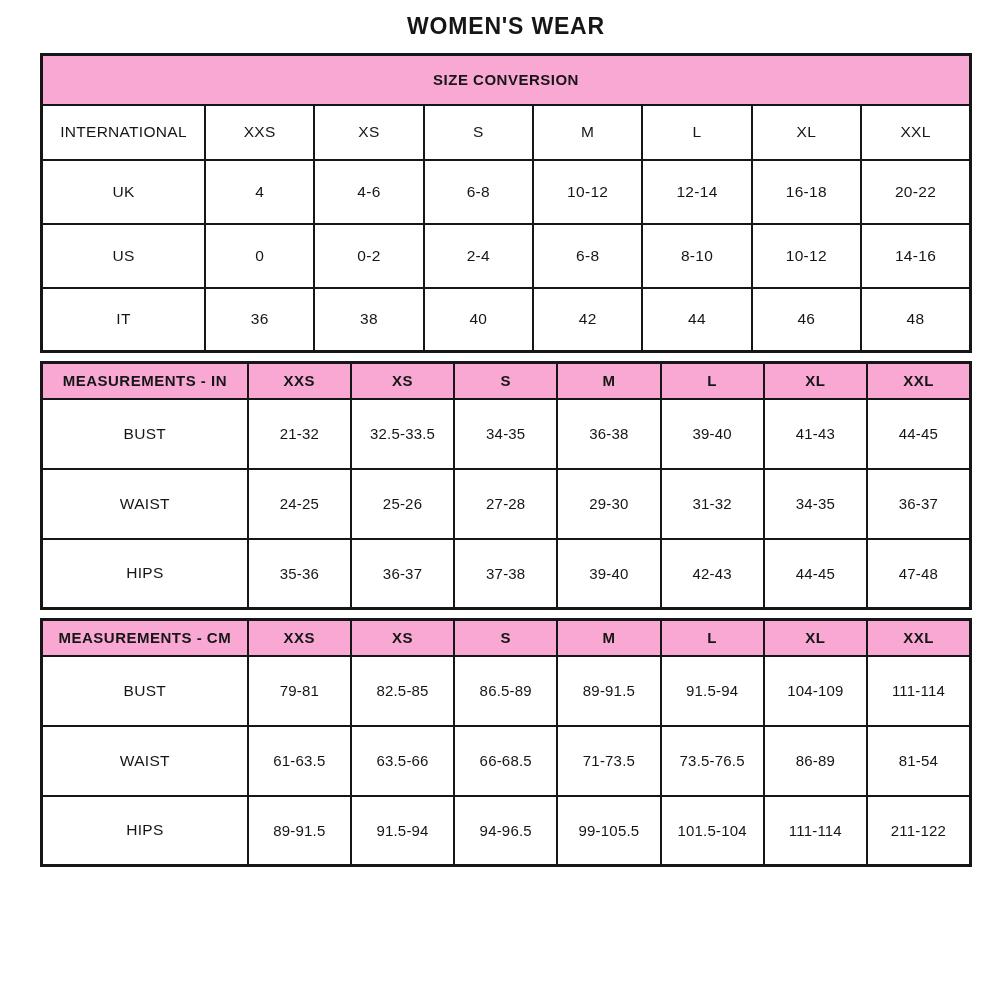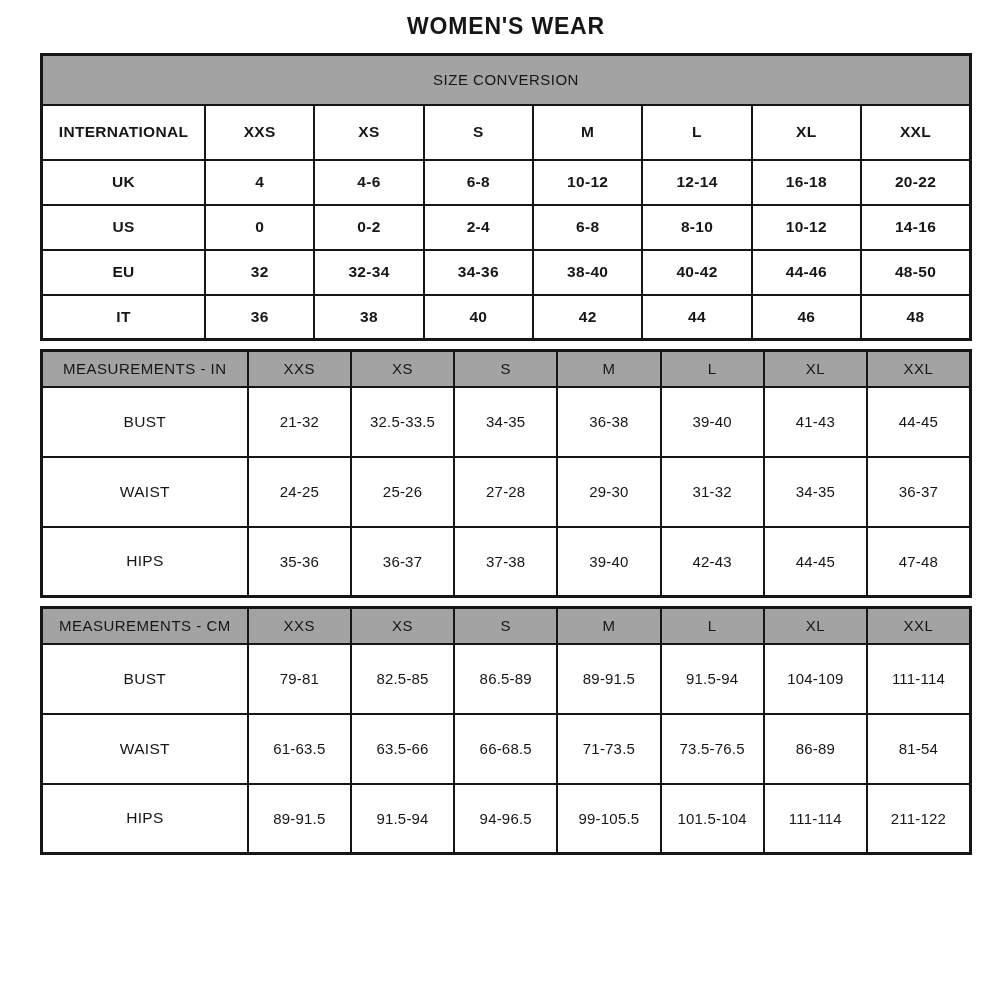--- a/index.html
+++ b/index.html
@@ -29,29 +29,29 @@
   }
   th, td {
     border: 2px solid #161616;
     text-align: center;
     vertical-align: middle;
     padding: 0 4px;
     overflow: hidden;
     white-space: nowrap;
   }
   .banner {
-    background: #a3a3a3;
-    font-weight: 400;
+    background: #f9a8d4;
+    font-weight: 700;
     font-size: 15px;
     letter-spacing: 0.5px;
     height: 50px;
   }
   
-  .t-conv td { height: 55px; font-size: 15.5px; font-weight: 700; letter-spacing: 0.3px; }
-  .t-conv tr.data-row td { height: 45px; }
+  .t-conv td { height: 55px; font-size: 15.5px; font-weight: 400; letter-spacing: 0.3px; }
+  .t-conv tr.data-row td { height: 64px; }
   
   .t-meas th.banner { height: 36px; }
   .t-meas td { height: 70px; }
   .t-meas td.label-col { font-size: 15.5px; letter-spacing: 0.3px; }
   .t-meas td.value-cell { font-size: 15px; letter-spacing: 0.2px; }
 </style>
 </head>
 <body>
 
 <div class="wrap">
@@ -98,30 +98,20 @@
           <td class="label-col">US</td>
           <td>0</td>
           <td>0-2</td>
           <td>2-4</td>
           <td>6-8</td>
           <td>8-10</td>
           <td>10-12</td>
           <td>14-16</td>
         </tr>
         <tr class="data-row">
-          <td class="label-col">EU</td>
-          <td>32</td>
-          <td>32-34</td>
-          <td>34-36</td>
-          <td>38-40</td>
-          <td>40-42</td>
-          <td>44-46</td>
-          <td>48-50</td>
-        </tr>
-        <tr class="data-row">
           <td class="label-col">IT</td>
           <td>36</td>
           <td>38</td>
           <td>40</td>
           <td>42</td>
           <td>44</td>
           <td>46</td>
           <td>48</td>
         </tr>
       </tbody>

